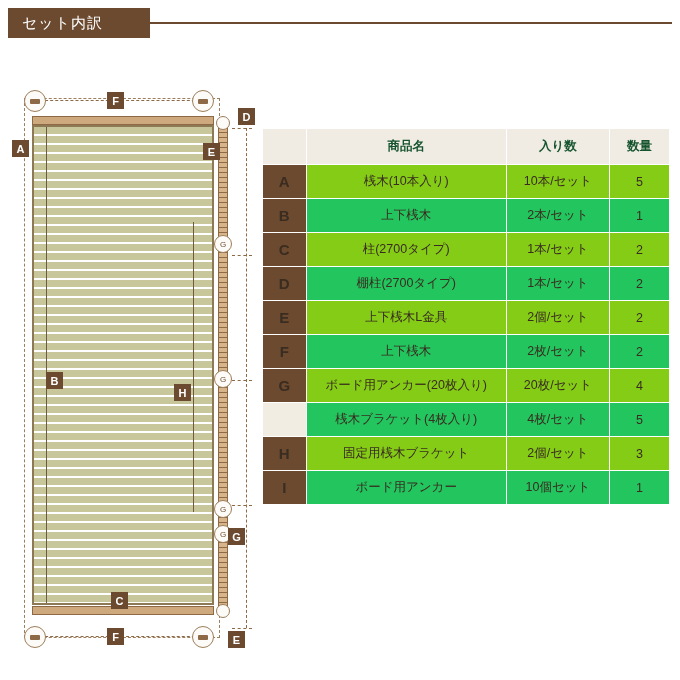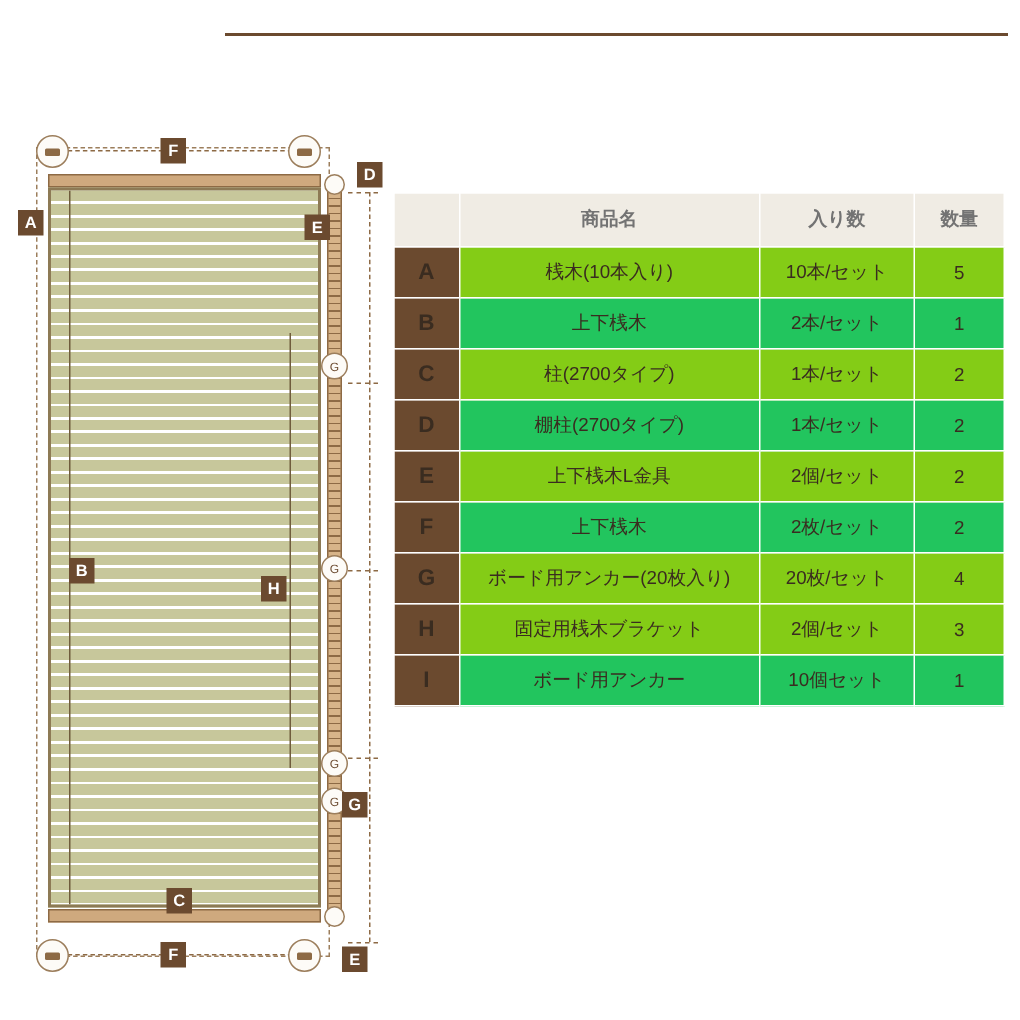--- a/index.html
+++ b/index.html
@@ -259,21 +259,21 @@
     background: #cbbfae;
     color: #4b3a2a;
     font-size: 16px;
     font-weight: bold;
     padding: 11px 0;
     letter-spacing: 1px;
   }
   table.spec th {
     background: #f0ece4;
     font-weight: bold;
-    color: #737373;
+    color: #14532d;
     padding: 9px 4px;
     border: 1px solid #ffffff;
     text-align: center;
   }
   table.spec td {
     padding: 8px 6px;
     border: 1px solid #ffffff;
     text-align: center;
     color: #3a2c20;
   }
@@ -298,20 +298,23 @@
   td.qty   { width: 54px; }
   th.c-name { width: 216px; }
   th.c-count { width: 104px; }
   th.c-qty { width: 54px; }
 </style>
 </head>
 <body>
 
 <div id="page">
 
+  <div class="header-tab">
+    <span>セット内訳</span>
+  </div>
   <div class="header-rule"></div>
 
   <div class="diagram">
 
     <div class="wall-outline"></div>
 
     <div class="dim-h dim-top"></div>
     <div class="dim-h dim-bottom"></div>
     <div class="dim-v dim-right-v"></div>
 
@@ -403,20 +406,26 @@
           <td class="name">上下桟木</td>
           <td class="count">2枚/セット</td>
           <td class="qty">2</td>
         </tr>
         <tr class="odd">
           <td class="key">G</td>
           <td class="name">ボード用アンカー(20枚入り)</td>
           <td class="count">20枚/セット</td>
           <td class="qty">4</td>
         </tr>
+        <tr class="even">
+          <td class="key blank"></td>
+          <td class="name">桟木ブラケット(4枚入り)</td>
+          <td class="count">4枚/セット</td>
+          <td class="qty">5</td>
+        </tr>
         <tr class="odd">
           <td class="key">H</td>
           <td class="name">固定用桟木ブラケット</td>
           <td class="count">2個/セット</td>
           <td class="qty">3</td>
         </tr>
         <tr class="even">
           <td class="key">I</td>
           <td class="name">ボード用アンカー</td>
           <td class="count">10個セット</td>

